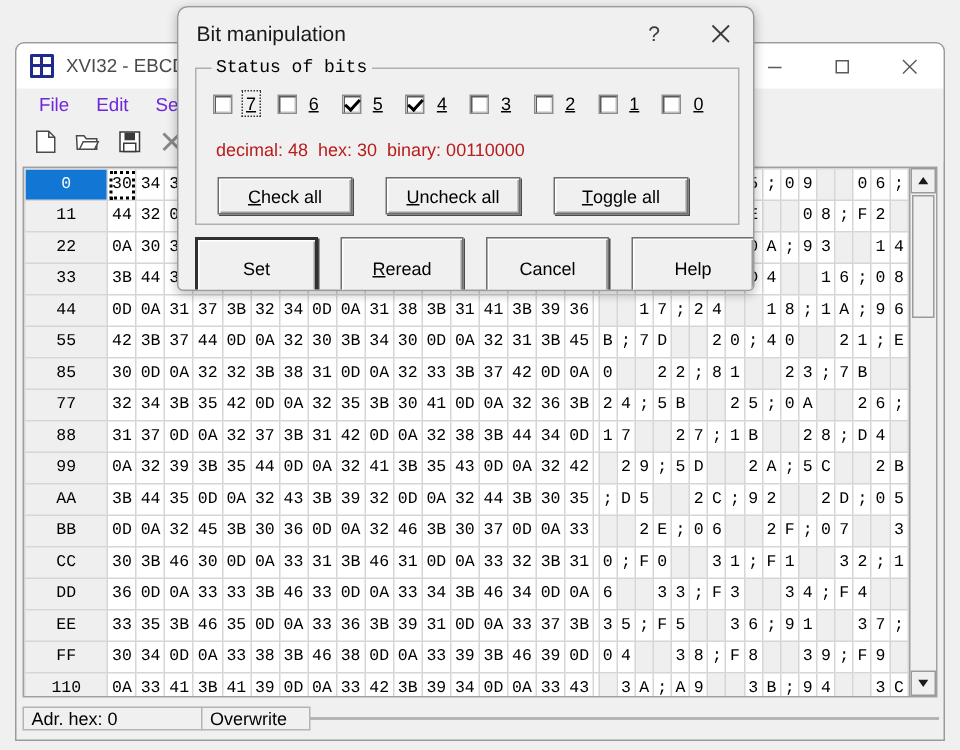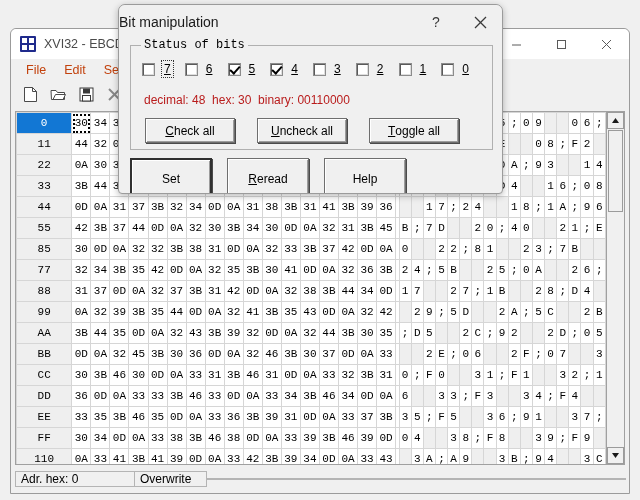--- a/index.html
+++ b/index.html
@@ -45,21 +45,21 @@
   .wbtn{
     width:45px;height:30px;display:flex;align-items:center;justify-content:center;
     color:#5a5a5a;font-size:12px;border-radius:0 5px 0 0;
   }
   .wbtn svg{display:block;}
 
   #menubar{
     height:22px;display:flex;align-items:center;
     background:#f0f0f0;padding-left:6px;
   }
-  .menu-item{padding:2px 9px;font-size:12.5px;color:#c2410c;}
+  .menu-item{padding:2px 9px;font-size:12.5px;color:#6d28d9;}
 
   #toolbar{
     height:27px;display:flex;align-items:center;
     background:#f0f0f0;padding-left:6px;gap:2px;
   }
   .tbtn{width:26px;height:24px;display:flex;align-items:center;justify-content:center;}
 
   
   #hexclient{
     position:absolute;left:4px;top:82px;right:4px;bottom:28px;
@@ -137,21 +137,21 @@
     border:1px solid #9b9b9b;
     border-radius:7px 7px 4px 4px;
     box-sizing:border-box;
     box-shadow:0 2px 7px rgba(0,0,0,0.28);
     overflow:hidden;
   }
   #dlg-title{
     height:34px;display:flex;align-items:center;
     background:#f0f0f0;border-radius:6px 6px 0 0;
   }
-  #dlg-title-text{font-size:14px;color:#1a1a1a;}
+  #dlg-title-text{margin-left:12px;font-size:14px;color:#1a1a1a;}
   #dlg-ctrls{margin-left:auto;display:flex;}
   .dbtn{
     width:44px;height:34px;display:flex;align-items:center;justify-content:center;
     color:#3a3a3a;font-size:14px;
   }
 
   #grp{
     position:absolute;left:11px;top:40px;width:363px;height:105px;
     border:1px solid #b0b0b0;box-sizing:border-box;
   }
@@ -998,15 +998,16 @@
     <div id="grpbtns">
         <div class="w95btn"><span class="acc">C</span>heck all</div>
         <div class="w95btn"><span class="acc">U</span>ncheck all</div>
         <div class="w95btn"><span class="acc">T</span>oggle all</div>
       </div>
   </div>
 
   <div id="dlgbtns">
       <div class="w95btn default">Set</div>
       <div class="w95btn"><span class="acc">R</span>eread</div>
+      <div class="w95btn">Cancel</div>
       <div class="w95btn">Help</div>
     </div>
 </div>
 
 </body></html>

